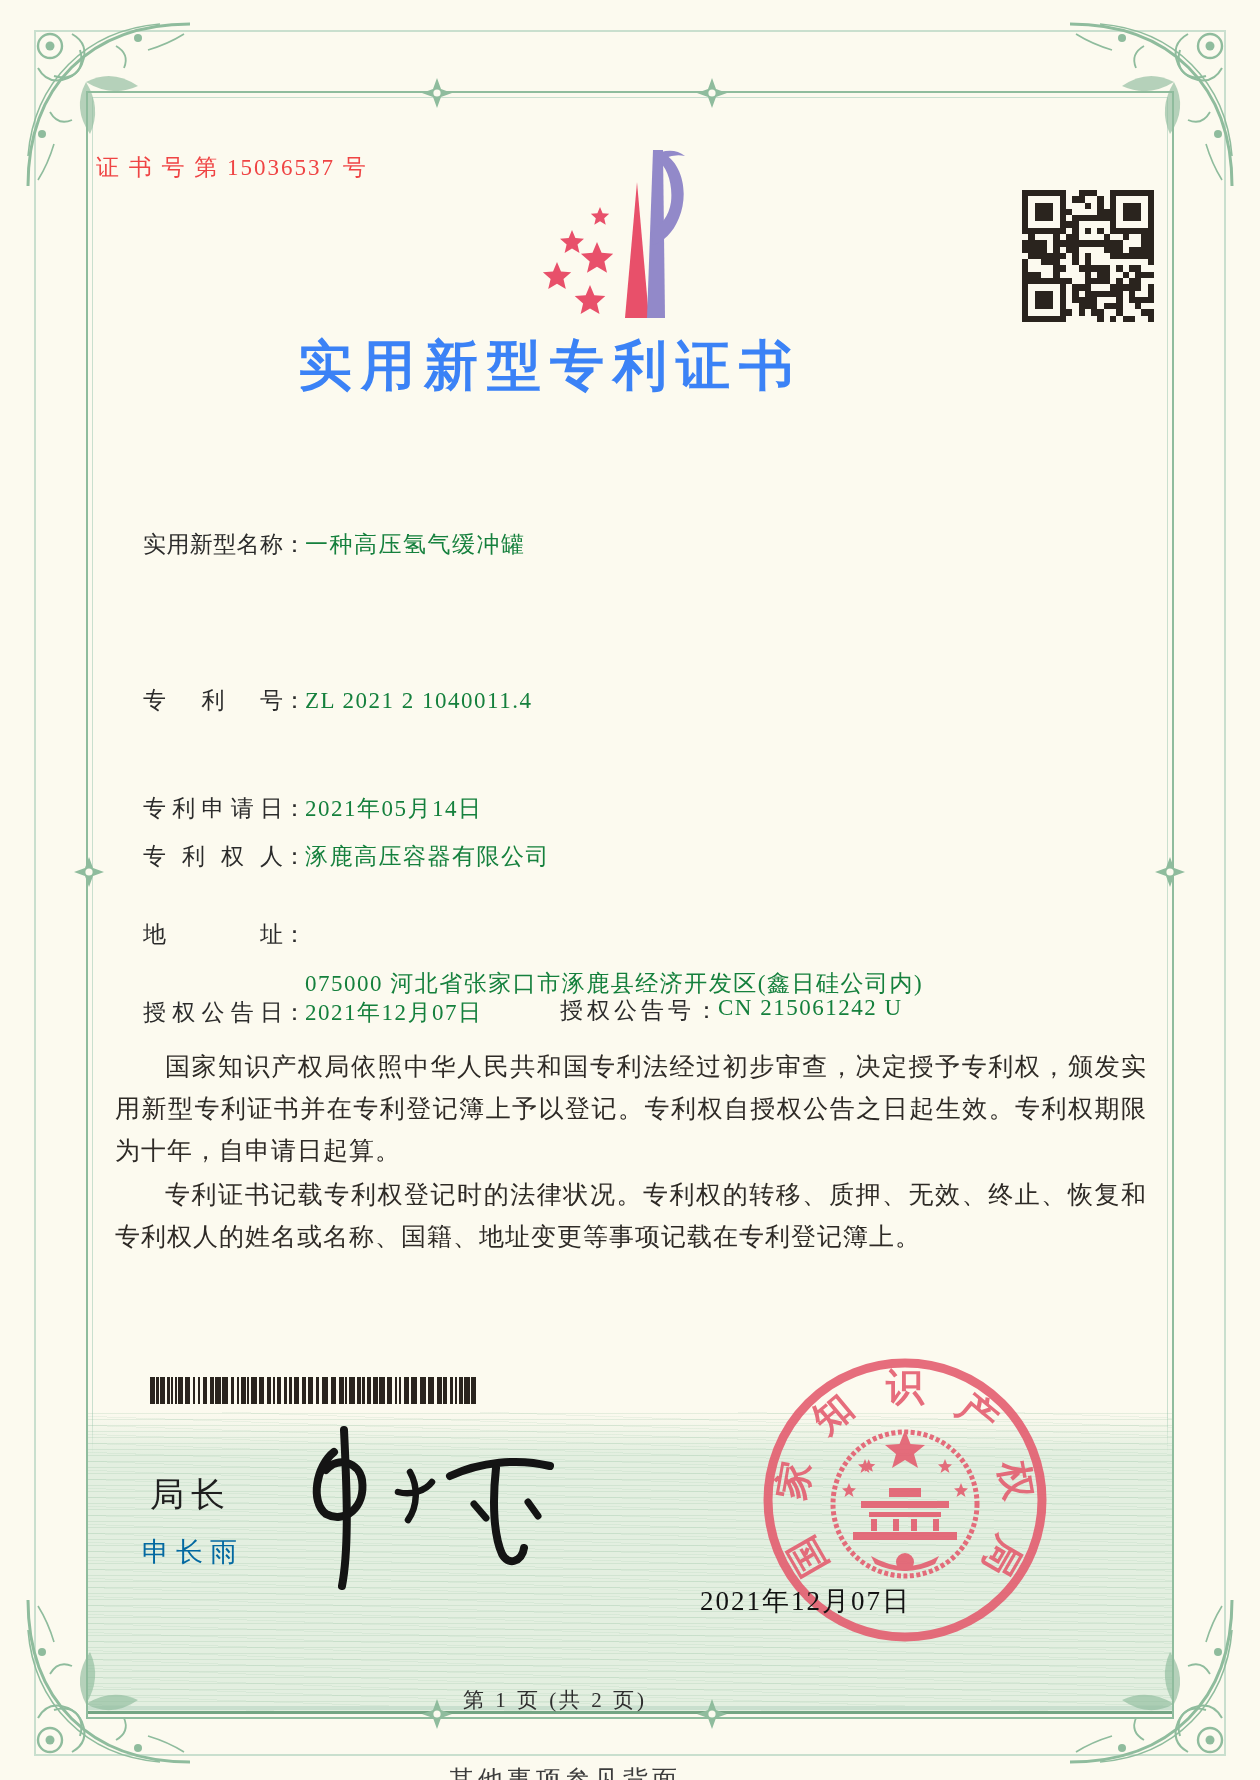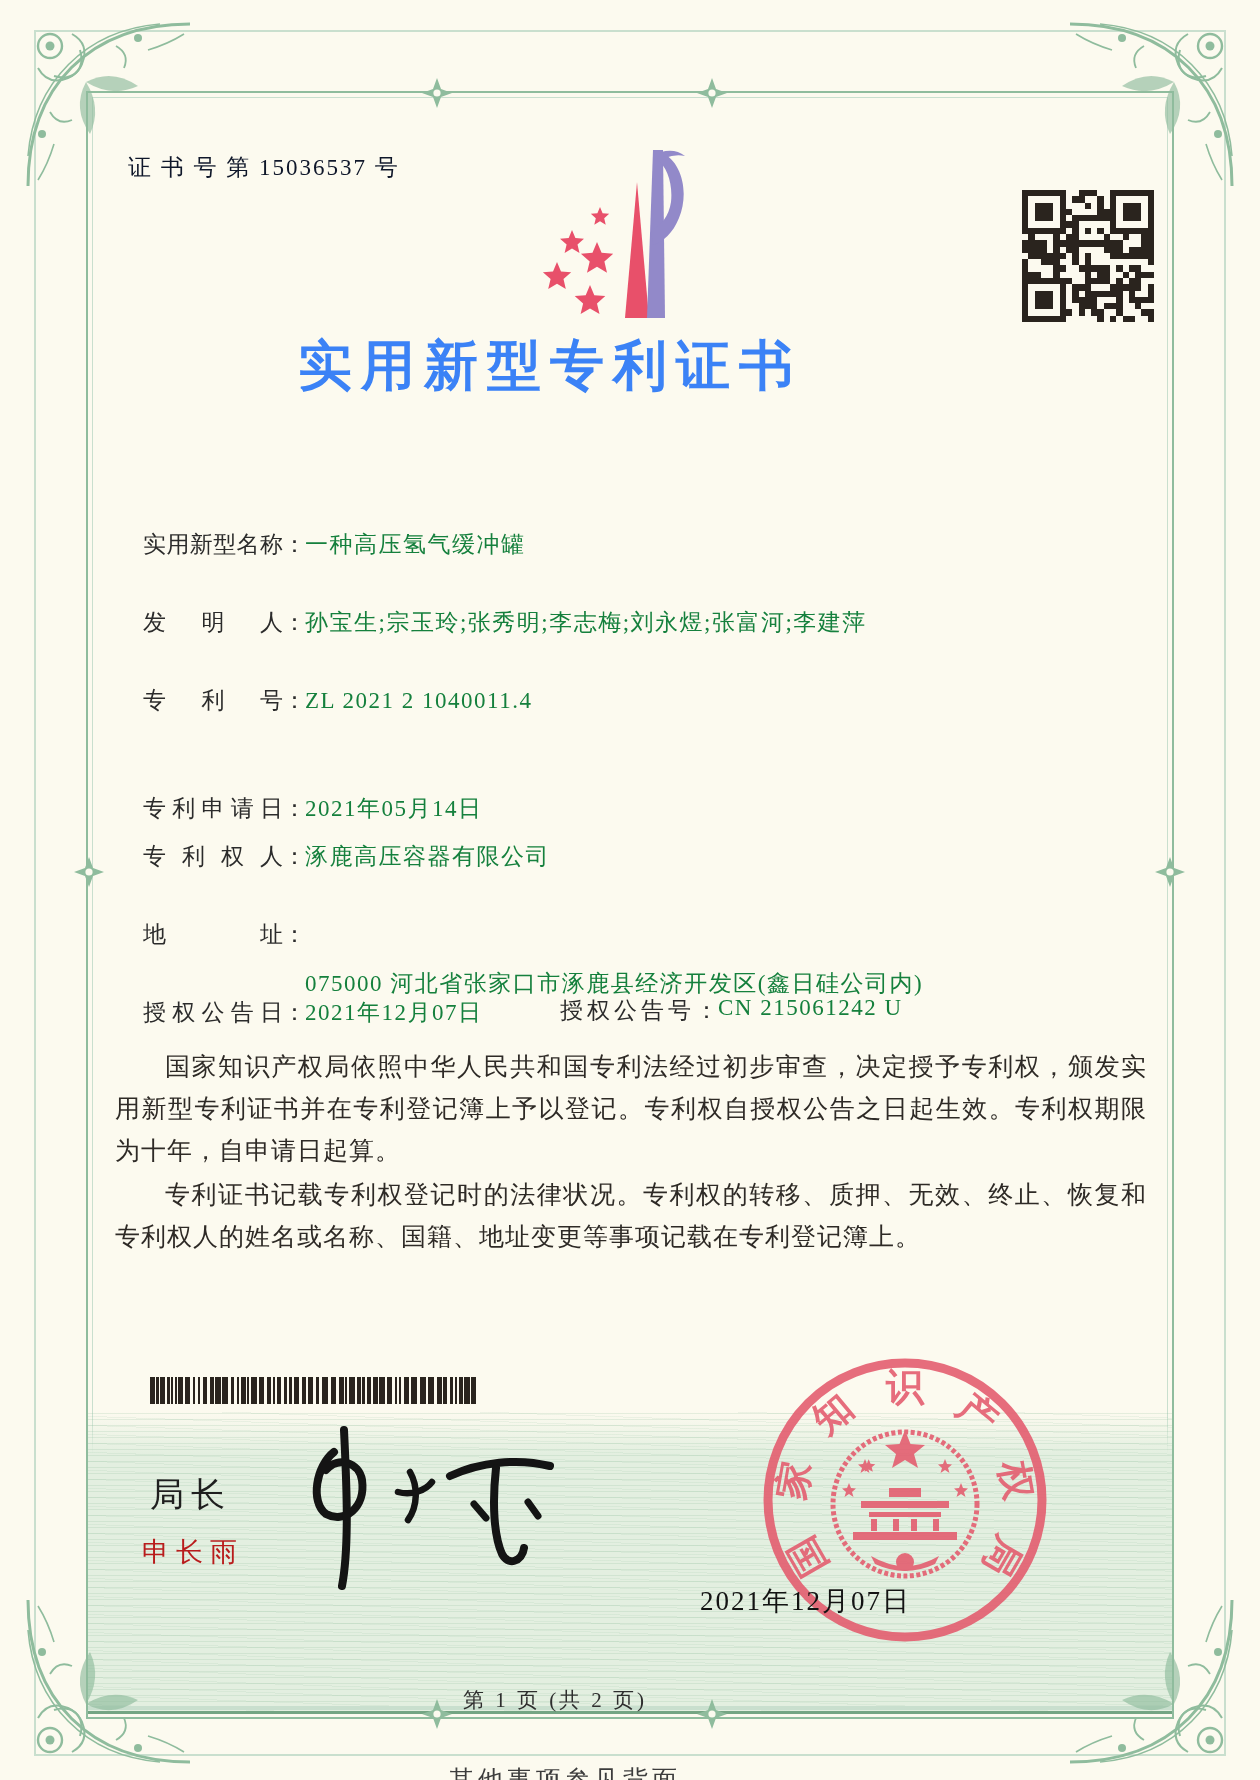--- a/index.html
+++ b/index.html
@@ -35,42 +35,42 @@
   .green-band{
     position:absolute;left:88px;top:1412px;width:1084px;height:302px;
     background:
       repeating-linear-gradient(0deg, rgba(135,185,150,.20) 0 1px, rgba(135,185,150,0) 1px 6px),
       repeating-linear-gradient(2deg, rgba(135,185,150,.12) 0 1px, rgba(135,185,150,0) 1px 9px),
       linear-gradient(180deg, rgba(227,239,224,0) 0, var(--band-green) 42px);
   }
   .band-bottom-light{position:absolute;left:88px;top:1706px;width:1084px;height:4px;background:var(--border-green-light);}
   .band-bottom-dark{position:absolute;left:88px;top:1711px;width:1084px;height:3px;background:#74a583;}
   
-  .cert-no{position:absolute;left:128px;top:152px;font-size:23px;letter-spacing:2px;color:#0f172a;}
+  .cert-no{position:absolute;left:96px;top:152px;font-size:23px;letter-spacing:2px;color:#ef4444;}
   .logo{position:absolute;left:525px;top:146px;width:160px;height:172px;}
   .qr{position:absolute;left:1022px;top:190px;width:132px;height:126px;}
   .title{
     position:absolute;left:0;top:330px;width:1100px;text-align:center;
     font-size:54px;font-weight:700;letter-spacing:9px;color:#3b82f6;
   }
   
   .field-row{position:absolute;left:143px;font-size:23px;line-height:36px;white-space:nowrap;}
   .flabel{display:inline-block;width:140px;text-align:justify;text-align-last:justify;vertical-align:top;letter-spacing:0;}
   .fcolon{display:inline-block;width:22px;vertical-align:top;}
   .fvalue{display:inline-block;vertical-align:top;letter-spacing:1.5px;color:#15803d;}
   .fvalue.wrap{white-space:normal;width:660px;word-break:break-all;line-height:37px;margin-top:48px;}
   .row-grant2{position:absolute;left:560px;font-size:23px;white-space:nowrap;text-align:right;}
   .row-grant2 .glabel{letter-spacing:4px;}
   
   .body-text{position:absolute;left:115px;top:1046px;width:1032px;font-size:25px;line-height:42px;letter-spacing:1px;color:#2e2a26;}
   .body-text p{margin:0 0 2px 0;text-indent:2em;text-align:justify;}
   
   .barcode{position:absolute;left:150px;top:1377px;width:328px;height:27px;}
   .director-title{position:absolute;left:150px;top:1472px;font-size:34px;letter-spacing:7px;color:#1f1f1f;text-align:right;}
-  .director-name{position:absolute;left:142px;top:1534px;font-size:27px;letter-spacing:7px;color:#b91c1c;}
+  .director-name{position:absolute;left:142px;top:1534px;font-size:27px;letter-spacing:7px;color:#0369a1;}
   .signature{position:absolute;left:282px;top:1424px;width:300px;height:170px;z-index:4;}
   .seal{position:absolute;left:757px;top:1352px;width:296px;height:296px;z-index:3;opacity:.88;}
   .seal text{font-family:"Liberation Serif","DejaVu Serif",serif;font-weight:700;}
   .seal-date{position:absolute;left:700px;top:1583px;width:260px;font-size:27px;letter-spacing:2px;color:#131313;z-index:5;}
   .page-no{position:absolute;left:5px;top:1686px;width:1100px;text-align:center;font-size:21px;letter-spacing:3px;color:#2e2e2e;}
   .back-note{position:absolute;left:15px;top:1763px;width:1100px;text-align:center;font-size:25px;letter-spacing:4px;color:#3c3c3c;}
 </style>
 </head>
 <body>
 
@@ -465,23 +465,20 @@
         <rect x="102" y="120" width="6" height="6" fill="var(--barcode-ink)"></rect>
         <rect x="120" y="120" width="6" height="6" fill="var(--barcode-ink)"></rect>
       </svg>
   </div>
 
   <div class="title">实用新型专利证书</div>
 
   <div class="field-row" style="top:527px;">
     <span class="flabel">实用新型名称</span><span class="fcolon">：</span><span class="fvalue">一种高压氢气缓冲罐</span>
   </div>
-  <div class="field-row" style="top:605px;">
-    <span class="flabel">发明人</span><span class="fcolon">：</span><span class="fvalue">孙宝生;宗玉玲;张秀明;李志梅;刘永煜;张富河;李建萍</span>
-  </div>
   <div class="field-row" style="top:683px;">
     <span class="flabel">专利号</span><span class="fcolon">：</span><span class="fvalue">ZL 2021 2 1040011.4</span>
   </div>
   <div class="field-row" style="top:791px;">
     <span class="flabel">专利申请日</span><span class="fcolon">：</span><span class="fvalue">2021年05月14日</span>
   </div>
   <div class="field-row" style="top:839px;">
     <span class="flabel">专利权人</span><span class="fcolon">：</span><span class="fvalue">涿鹿高压容器有限公司</span>
   </div>
   <div class="field-row" style="top:917px;">

